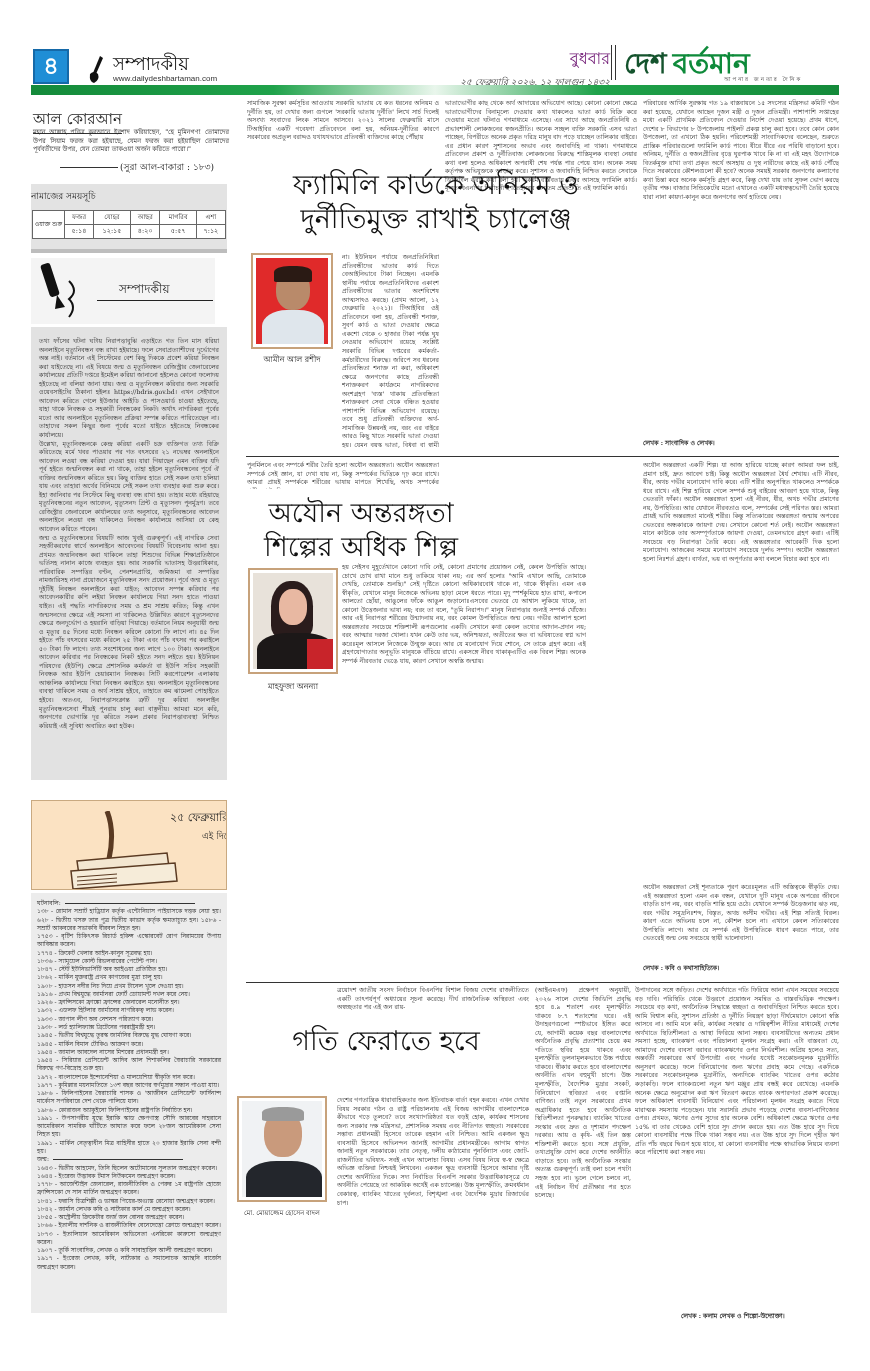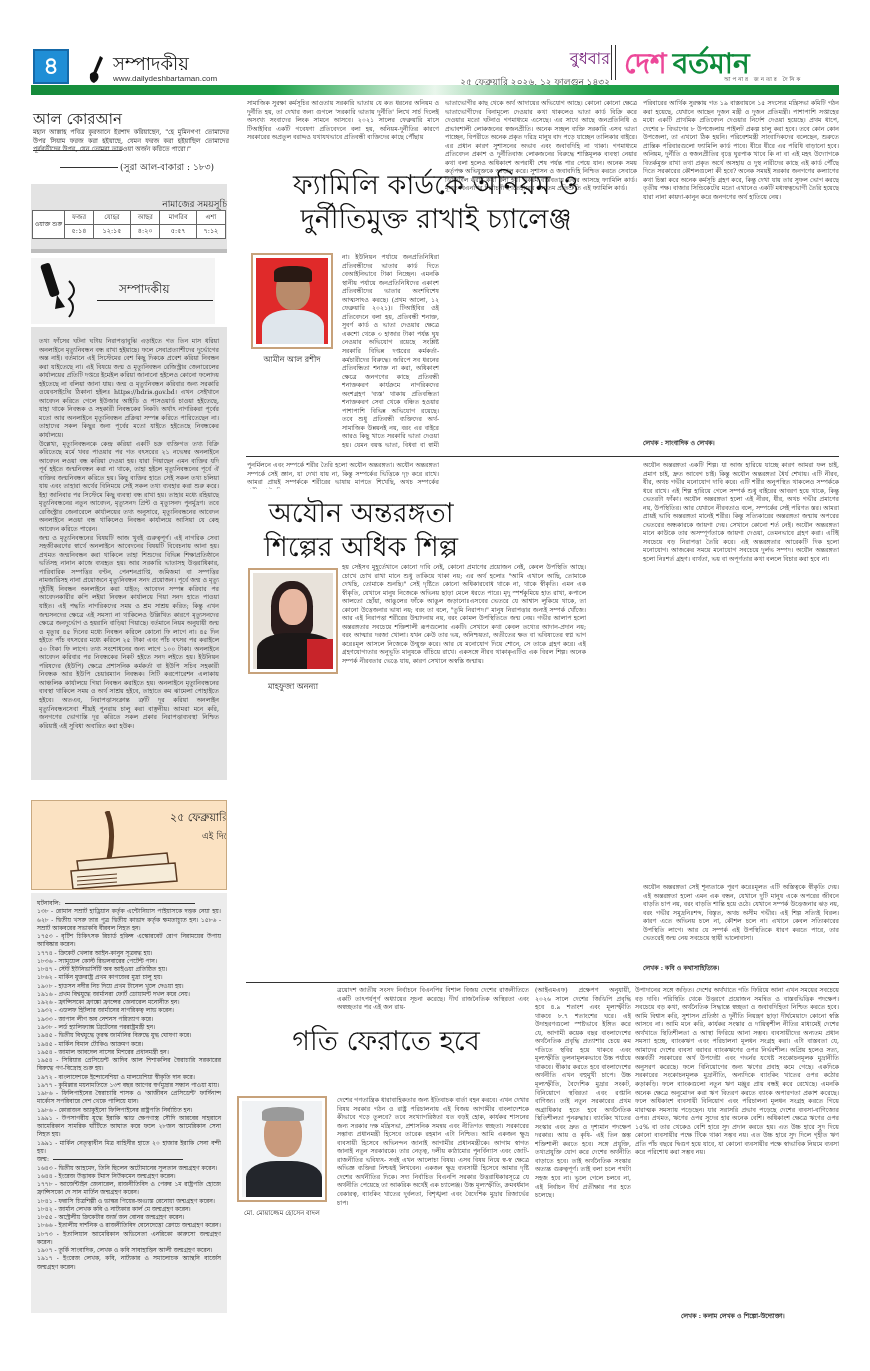--- a/index.html
+++ b/index.html
@@ -9,35 +9,35 @@
   
   .header { position: absolute; left: 0; top: 0; width: 870px; height: 95px; }
   .page-num { position: absolute; left: 33px; top: 49px; width: 36px; height: 35px; background: #1f8ed6; border: 2px solid #1569a8; color: #fff; font-family: "DejaVu Sans", sans-serif; font-weight: bold; font-size: 24px; text-align: center; line-height: 31px; }
   .section-logo { position: absolute; left: 88px; top: 52px; }
   .pen-icon { position: absolute; left: 0; top: 4px; width: 18px; height: 28px; }
   .section-title { position: absolute; left: 25px; top: -2px; font-size: 18px; white-space: nowrap; color: #111; }
   .section-url { position: absolute; left: 25px; top: 22px; font-family: "Liberation Sans", sans-serif; font-size: 8px; color: #333; white-space: nowrap; }
   .green-bar { position: absolute; left: 31px; top: 85px; width: 808px; height: 10px; background: linear-gradient(90deg, #148a3a 0%, #1fa24a 30%, #e9f6ec 50%, #1fa24a 70%, #148a3a 100%); }
   .date-block { position: absolute; right: 260px; top: 46px; text-align: right; }
   .weekday { font-size: 16px; color: #701a75; white-space: nowrap; }
-  .date-line { font-size: 9px; color: #333; white-space: nowrap; margin-top: 2px; }
+  .date-line { font-size: 9px; color: #333; white-space: nowrap; margin-top: 2px; font-style: italic; }
   .mast-sep { position: absolute; left: 611px; top: 45px; width: 5px; height: 35px; border-left: 1.5px solid #333; border-right: 1.5px solid #333; }
   .masthead { position: absolute; left: 624px; top: 42px; white-space: nowrap; }
-  .mast-desh { color: #ec4899; font-size: 28px; font-weight: bold; font-family: Liberation Sans, sans-serif; }
+  .mast-desh { color: #14532d; font-size: 28px; font-weight: bold; font-family: Liberation Sans, sans-serif; }
   .mast-bartaman { color: #0e8a3a; font-size: 28px; font-weight: bold; font-family: Liberation Sans, sans-serif; margin-left: 6px; }
   .mast-tag { position: absolute; left: 100px; top: 34px; font-size: 5.5px; letter-spacing: 2px; color: #333; white-space: nowrap; }
 
   
-  .quran-title { position: absolute; left: 33px; top: 107px; font-size: 15px; border-bottom: 1px solid #333; padding-bottom: 18px; white-space: nowrap; text-align: center; }
+  .quran-title { position: absolute; left: 33px; top: 107px; font-size: 15px; border-bottom: 1px solid #333; padding-bottom: 1px; white-space: nowrap; text-align: center; }
   .quran-text { position: absolute; left: 33px; top: 128px; width: 196px; font-size: 6.4px; line-height: 1.35; text-align: justify; }
   .quran-ref { position: absolute; left: 60px; top: 160px; font-size: 9px; white-space: nowrap; }
   .quran-ref .rule { display: inline-block; width: 58px; border-top: 1px solid #333; vertical-align: middle; margin-right: 2px; }
 
   .prayer-box { position: absolute; left: 31px; top: 184px; width: 196px; height: 69px; background: #e3e3e3; border-bottom: 4px solid #bdbdbd; }
-  .prayer-title { text-align: right; font-size: 9px; padding-top: 13px; height: 24px; }
+  .prayer-title { text-align: left; font-size: 9px; padding-top: 5px; height: 24px; }
   .prayer-table { position: absolute; left: 1px; top: 26px; width: 194px; border-collapse: collapse; background: #fff; }
   .prayer-table td { border: 1px solid #666; font-size: 6.5px; text-align: center; height: 14px; }
   .prayer-table td.rowhead { width: 32px; font-size: 6px; }
 
   .editorial-badge { position: absolute; left: 31px; top: 258px; width: 184px; height: 66px; background: #f4f4f4; }
   .quill-icon { position: absolute; left: 8px; top: 3px; width: 45px; height: 60px; }
   .editorial-badge-label { position: absolute; left: 88px; top: 22px; font-size: 12px; white-space: nowrap; }
   .editorial-rule { position: absolute; left: 66px; top: 42px; width: 116px; border-top: 1.5px solid #222; }
 
   .editorial { position: absolute; left: 31px; top: 327px; width: 196px; height: 453px; background: #e2e2e2; padding: 10px 8px 8px 8px; }

